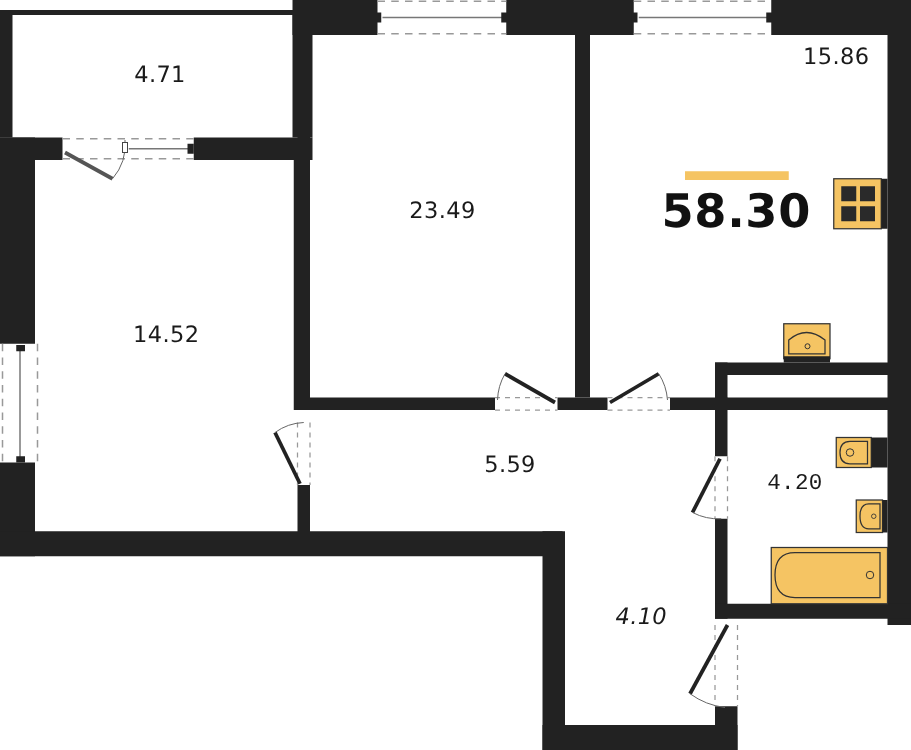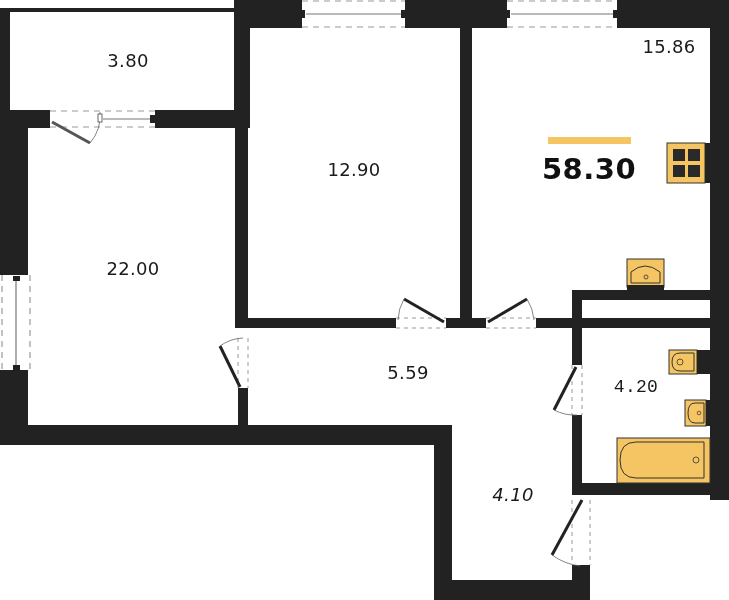--- a/index.html
+++ b/index.html
@@ -1,19 +1,19 @@
 <!DOCTYPE html>
 <html><head>
 <meta charset="utf-8">
 <style>
   html, body { margin: 0; padding: 0; background: #ffffff; }
   body { width: 729px; height: 600px; overflow: hidden; position: relative; font-family: "DejaVu Sans", sans-serif; }
   #plan { position: absolute; left: 0; top: 0; }
   .room-label { position: absolute; font-size: 18px; color: #1a1a1a; letter-spacing: 0.3px; transform: translate(-50%, -50%); white-space: nowrap; }
-  .total-area { position: absolute; font-size: 29px; font-weight: bold; color: #111; transform: translate(-50%, -50%); letter-spacing: 0.5px; }
+  .total-area { position: absolute; font-size: 37px; font-weight: bold; color: #111; transform: translate(-50%, -50%); letter-spacing: 0.5px; }
   .total-bar { position: absolute; height: 7px; background: #F5C463; }
 </style>
 </head>
 <body>
 
 <svg id="plan" width="729" height="600" viewBox="0 0 729 600">
 
   <g fill="#222222">
 
     <rect x="0" y="10" width="10" height="100"></rect>
@@ -161,22 +161,22 @@
     <circle cx="699" cy="413" r="1.8" fill="none" stroke="#333" stroke-width="0.7"></circle>
   </g>
 
   <g>
     <rect x="617" y="438" width="93" height="45" fill="#F5C463" stroke="#333" stroke-width="1"></rect>
     <path d="M 704 442 L 636 442 Q 620 442 620 460 Q 620 478 636 478 L 704 478 Z" fill="none" stroke="#333" stroke-width="1"></path>
     <circle cx="696" cy="460" r="3" fill="none" stroke="#333" stroke-width="0.8"></circle>
   </g>
 </svg>
 
-<div class="room-label" style="left:128px; top:60px;">3.80</div>
-<div class="room-label" style="left:133px; top:268px;">22.00</div>
-<div class="room-label" style="left:354px; top:169px;">12.90</div>
+<div class="room-label" style="left:128px; top:60px;">4.71</div>
+<div class="room-label" style="left:133px; top:268px;">14.52</div>
+<div class="room-label" style="left:354px; top:169px;">23.49</div>
 <div class="room-label" style="left:669px; top:46px;">15.86</div>
 <div class="room-label" style="left:408px; top:372px;">5.59</div>
 <div class="room-label" style="left:513px; top:494px;font-style:italic;">4.10</div>
 <div class="room-label" style="left:636px; top:387px;font-family:Liberation Mono, monospace;">4.20</div>
 
 <div class="total-bar" style="left:548px; top:137px; width:83px;"></div>
 <div class="total-area" style="left:589px; top:169px;">58.30</div>
 
 </body></html>

